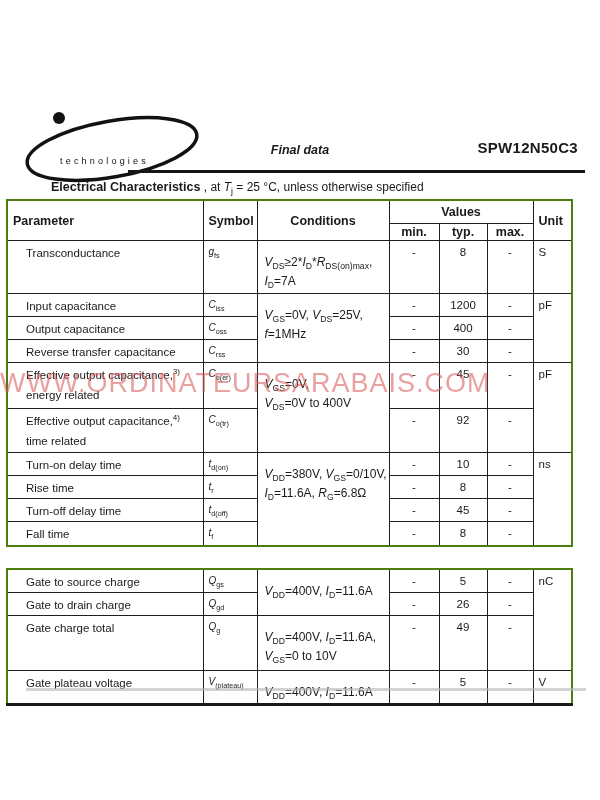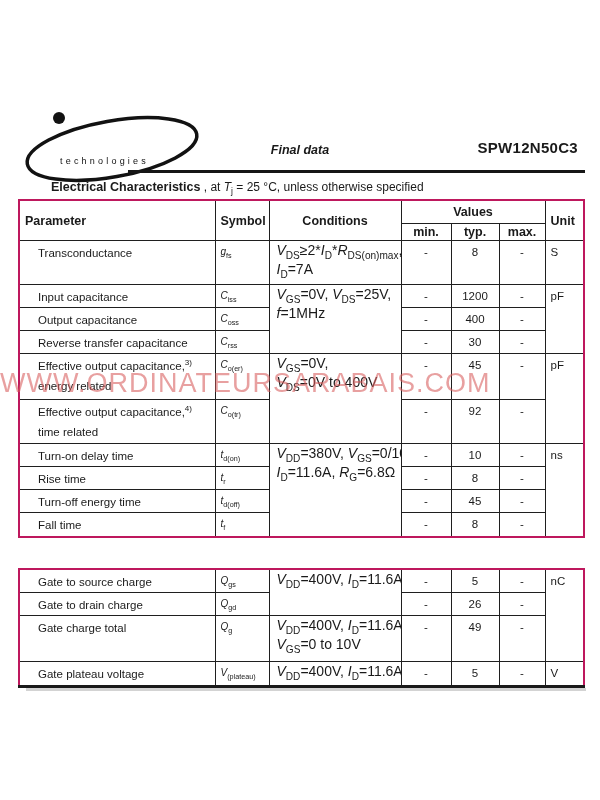--- a/index.html
+++ b/index.html
@@ -12,30 +12,30 @@
   .logo svg{position:absolute;left:0;top:0;}
   .logo-text{position:absolute;left:31px;top:21px;font-size:28px;font-weight:bold;color:#111;line-height:1;letter-spacing:-0.5px;}
   .logo-sub{position:absolute;left:37px;top:52px;font-size:9px;letter-spacing:3.2px;color:#111;}
   .doc-status{position:absolute;left:0;width:600px;top:143px;text-align:center;font-weight:bold;font-style:italic;font-size:12.5px;}
   .part-number{position:absolute;right:22px;top:139px;font-weight:bold;font-size:15px;letter-spacing:0.3px;}
   .header-rule{position:absolute;left:128px;top:170px;width:457px;height:2.5px;background:#161616;}
   .section-heading{position:absolute;left:22px;top:180px;font-size:12px;white-space:nowrap;}
   .section-heading b{font-size:12.5px;margin-left:29px;}
   .gate-heading{position:absolute;left:22px;top:550px;font-weight:bold;font-size:12.5px;}
   
-  table.spec{position:absolute;left:18px;border-collapse:collapse;table-layout:fixed;width:565px;border:2px solid #be185d;}
+  table.spec{position:absolute;left:6px;border-collapse:collapse;table-layout:fixed;width:565px;border:2px solid #4d7c0f;}
   #table1{top:199px;}
   #table2{top:568px;border-bottom:3px solid #1a1a1a;}
   .spec th,.spec td{border:1.5px solid #1f1f1f;overflow:hidden;}
   .spec th{font-size:12.5px;text-align:center;vertical-align:middle;padding:0;}
   .spec th.al{text-align:left;padding-left:5px;}
   .spec td{vertical-align:top;}
   td.param{font-size:11.5px;padding:2px 2px 0 18px;line-height:20px;}
   td.sym{font-size:10px;padding:1px 0 0 5px;line-height:20px;white-space:nowrap;}
-  td.cond{font-size:14px;padding:0 0 0 7px;line-height:19px;white-space:nowrap;}
+  td.cond{font-size:12px;padding:12px 0 0 7px;line-height:19px;white-space:nowrap;}
   td.val{font-size:11.5px;text-align:center;padding-top:2px;line-height:19px;}
   td.unit{font-size:11.5px;padding:2px 0 0 5px;line-height:19px;}
   sub{font-size:0.72em;line-height:0;}
   sup{font-size:0.7em;line-height:0;}
   i{font-style:italic;}
   tr.hh1>th{height:22px;}
   tr.hh2>th{height:16px;}
   tr.rS>td{height:18px;}
   tr.rA>td{height:40px;}
   tr.rB>td{height:42px;}
@@ -150,21 +150,21 @@
         <td class="unit" rowspan="4">ns</td>
       </tr>
       <tr class="rS">
         <td class="param">Rise time</td>
         <td class="sym"><i>t</i><sub>r</sub></td>
         <td class="val">-</td>
         <td class="val">8</td>
         <td class="val">-</td>
       </tr>
       <tr class="rS">
-        <td class="param">Turn-off energy time</td>
+        <td class="param">Turn-off delay time</td>
         <td class="sym"><i>t</i><sub>d(off)</sub></td>
         <td class="val">-</td>
         <td class="val">45</td>
         <td class="val">-</td>
       </tr>
       <tr class="rC">
         <td class="param">Fall time</td>
         <td class="sym"><i>t</i><sub>f</sub></td>
         <td class="val">-</td>
         <td class="val">8</td>

